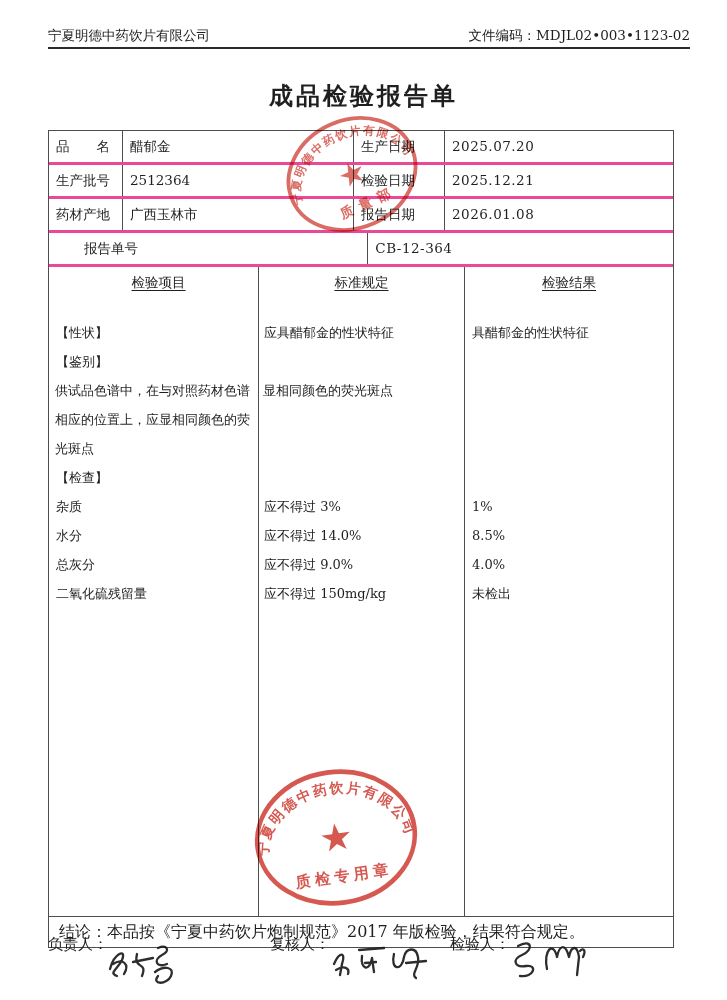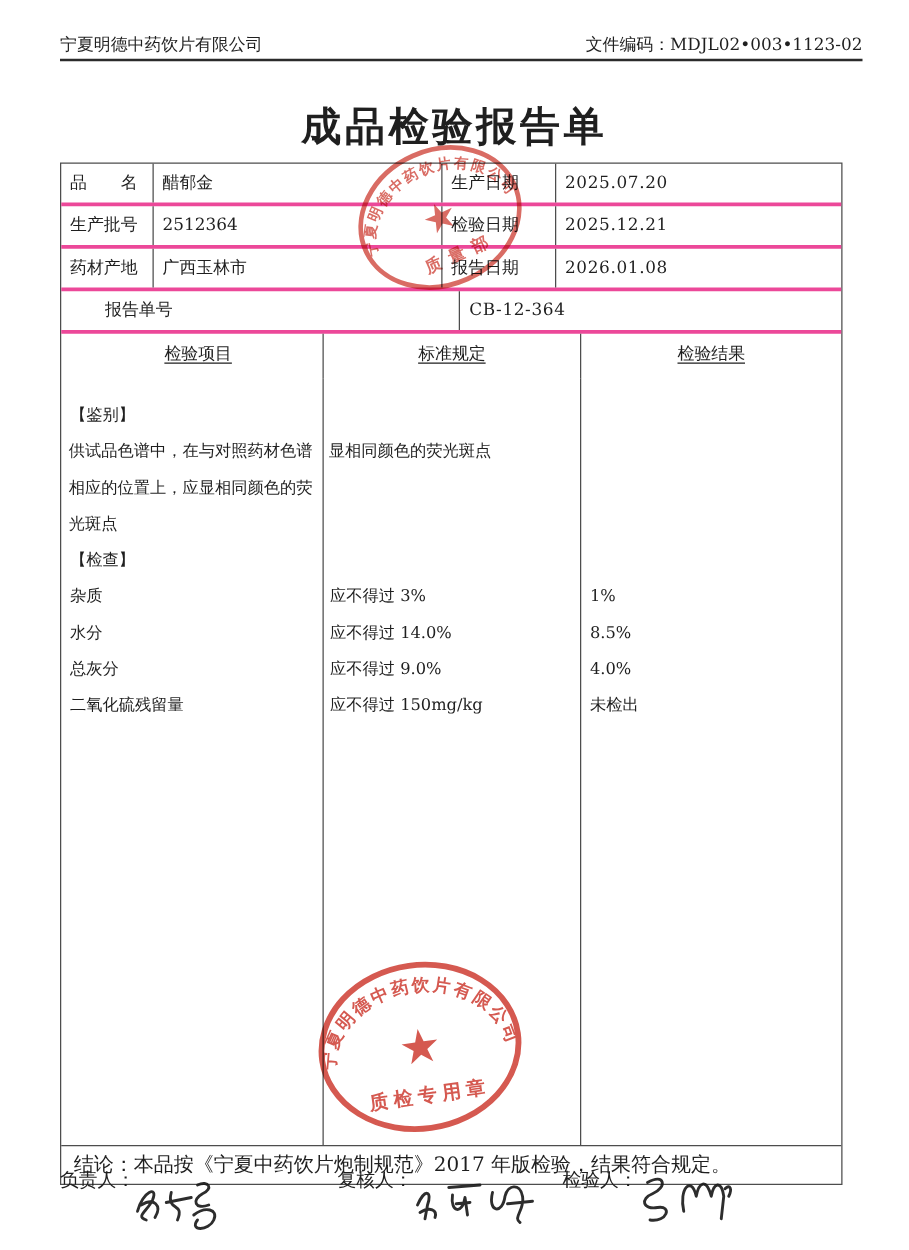--- a/index.html
+++ b/index.html
@@ -4,21 +4,21 @@
 <style>
   html,body{margin:0;padding:0;background:#fff;}
   .page{
     position:relative;width:727px;height:1000px;background:#ffffff;overflow:hidden;
     font-family:"DejaVu Serif","Liberation Serif",serif;color:#1f1f1f;padding-left:30px;
   }
   
   .hdr{position:absolute;top:27px;left:48px;width:642px;display:flex;justify-content:space-between;font-size:13.5px;}
   .hdr-rule{position:absolute;top:47px;left:48px;width:642px;height:2px;background:#2b2b2b;}
   
-  .title{position:absolute;top:80px;left:0;width:727px;text-align:center;font-size:32px;font-weight:bold;letter-spacing:3px;}
+  .title{position:absolute;top:80px;left:0;width:727px;text-align:center;font-size:24px;font-weight:bold;letter-spacing:3px;}
   
   .tbl{position:absolute;top:130px;left:48px;width:624px;border:1px solid #4d4d4d;background:transparent;}
   .irow{display:flex;height:31px;border-bottom:3px solid #ec4899;}
   .irow .cell{box-sizing:border-box;line-height:30px;font-size:13.5px;padding-left:7px;white-space:nowrap;overflow:hidden;}
   .ic1{width:73px;}
   .ic2{width:231px;border-left:1px solid #4d4d4d;}
   .ic3{width:91px;border-left:1px solid #4d4d4d;}
   .ic4{width:229px;border-left:1px solid #4d4d4d;letter-spacing:0.5px;}
   .icwide1{width:304px;margin-left:28px;}
   .icwide2{width:320px;border-left:1px solid #4d4d4d;letter-spacing:0.5px;}
@@ -101,20 +101,25 @@
     <div class="dhead">
       <div class="cell dh1"><u>检验项目</u></div>
       <div class="cell dh2"><u>标准规定</u></div>
       <div class="cell dh3"><u>检验结果</u></div>
     </div>
 
     <div class="dbody">
       <div class="vline vl1"></div>
       <div class="vline vl2"></div>
 
+      <div class="drow">
+        <div class="cell dc1">【性状】</div>
+        <div class="cell dc2">应具醋郁金的性状特征</div>
+        <div class="cell dc3">具醋郁金的性状特征</div>
+      </div>
       <div class="drow">
         <div class="cell dc1">【鉴别】</div>
         <div class="cell dc2"></div>
         <div class="cell dc3"></div>
       </div>
       <div class="drow">
         <div class="cell dc2">供试品色谱中，在与对照药材色谱相应的位置上，应显相同颜色的荧光斑点</div>
         <div class="cell dc3">显相同颜色的荧光斑点</div>
       </div>
       <div class="drow">

